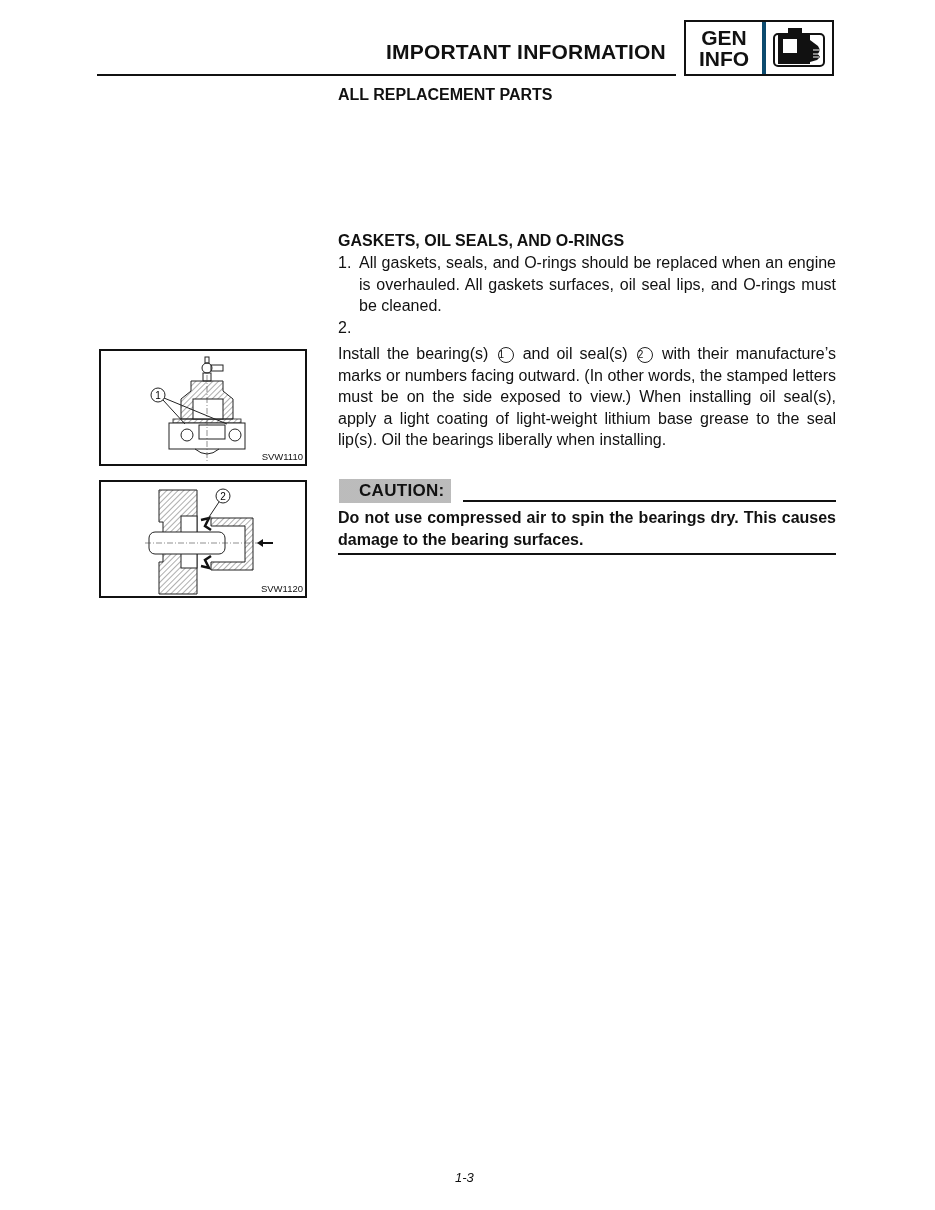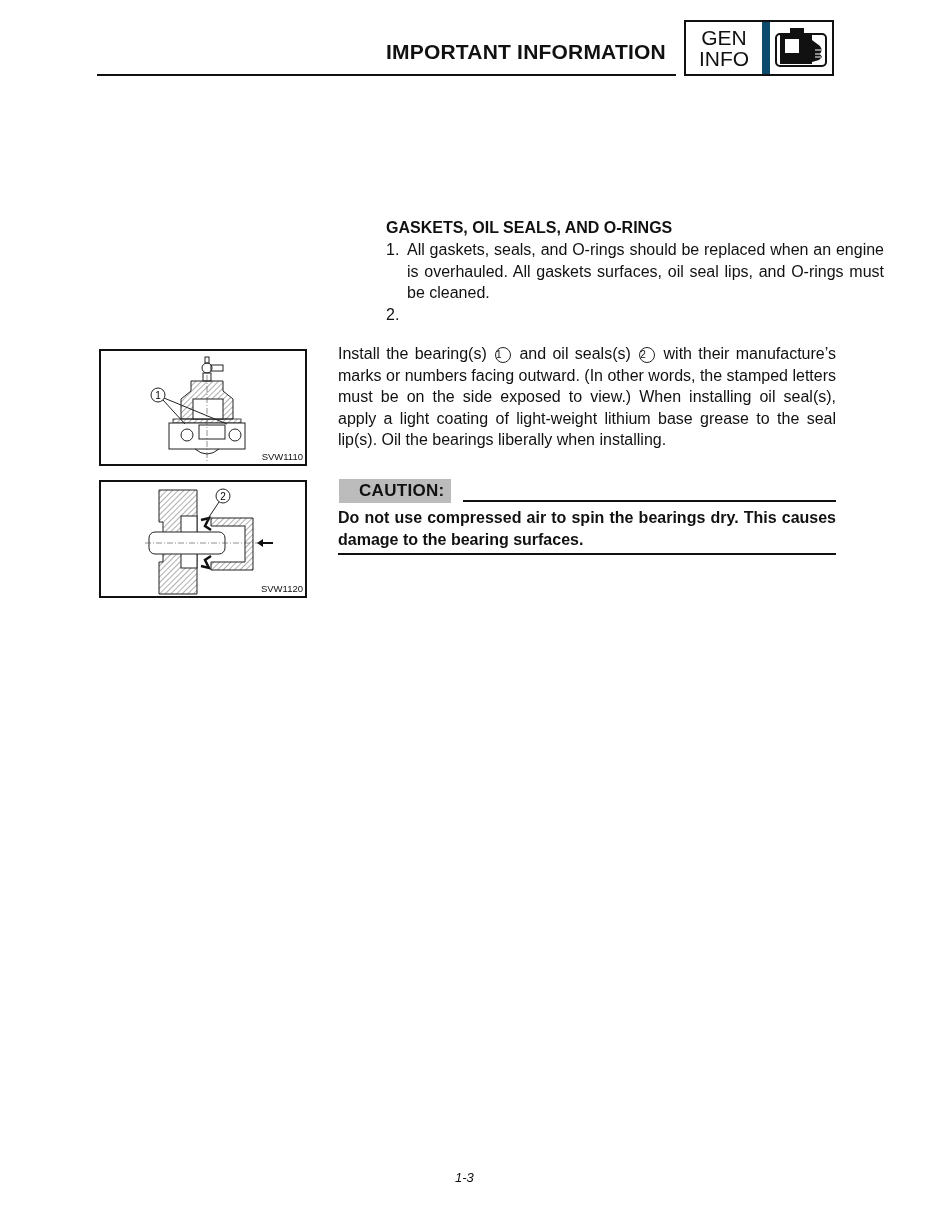--- a/index.html
+++ b/index.html
@@ -4,22 +4,22 @@
 <style>
   html, body { margin: 0; padding: 0; background: #ffffff; }
   body { width: 935px; height: 1210px; position: relative; overflow: hidden;
          font-family: "Liberation Sans", sans-serif; color: #111; }
   .abs { position: absolute; }
 
   
   #hdr-title { left: 386px; top: 40px; font-size: 21px; font-weight: bold; letter-spacing: 0.2px; white-space: nowrap; }
   #hdr-rule { left: 97px; top: 74px; width: 579px; height: 2px; background: #111; }
   #gen-box { left: 684px; top: 20px; width: 150px; height: 56px; border: 2px solid #111; box-sizing: border-box; display: flex; }
-  #gen-text { width: 76px; border-right: 8px solid #0c4a6e; display: flex; flex-direction: column; align-items: center; justify-content: center;
-              font-size: 21px; font-weight: normal; line-height: 21px; }
+  #gen-text { width: 76px; border-right: 4px solid #0c4a6e; display: flex; flex-direction: column; align-items: center; justify-content: center;
+              font-size: 21px; font-weight: bold; line-height: 21px; }
   #gen-icon { flex: 1; display: flex; align-items: center; justify-content: center; }
 
   
   .col { left: 338px; width: 498px; }
   .h { font-size: 16px; font-weight: bold; line-height: 22px; }
   .p { font-size: 16px; line-height: 21.5px; text-align: justify; text-align-last: left; }
   .list { margin: 0; padding: 0; list-style: none; }
   .list li { position: relative; padding-left: 21px; font-size: 16px; line-height: 21.5px; text-align: justify; text-align-last: left; }
   .list li .num { position: absolute; left: 0; top: 0; }
   .circ { display: inline-block; width: 14px; height: 14px; border: 1px solid #222; border-radius: 50%; font-size: 10px; line-height: 14px;
@@ -61,40 +61,41 @@
       <rect x="13" y="13" width="14" height="14" fill="#fff"></rect>
       <path d="M40 14 L48 20 L50 24 L48 28 L50 31 L47 34 L40 36 Z" fill="#111"></path>
       <line x1="43" y1="24" x2="50" y2="24" stroke="#fff" stroke-width="1"></line>
       <line x1="43" y1="28" x2="50" y2="28" stroke="#fff" stroke-width="1"></line>
       <line x1="43" y1="31" x2="49" y2="31" stroke="#fff" stroke-width="1"></line>
     </svg>
   </div>
 </div>
 
 <div class="abs col" style="top:84px;">
+  <div class="h">ALL REPLACEMENT PARTS</div>
 </div>
 
-<div class="abs col" style="top:217px;margin-left:48px;">
+<div class="abs col" style="top:230px;">
   <div class="h">GASKETS, OIL SEALS, AND O-RINGS</div>
   <ul class="list">
     <li>
       <span class="num">1.</span>
       <span>All gaskets, seals, and O-rings should be replaced when an engine is overhauled. All gaskets surfaces, oil seal lips, and O-rings must be cleaned.</span>
     </li>
     <li>
       <span class="num">2.</span>
     </li>
   </ul>
 </div>
 
 <div class="abs col" style="top:343px;">
   <div class="p">
     <span>Install the bearing(s)</span>
     <span class="circ">1</span>
-    <span>and oil seals(s)</span>
+    <span>and oil seal(s)</span>
     <span class="circ">2</span>
     <span>with their manufacture’s marks or numbers facing outward. (In other words, the stamped letters must be on the side exposed to view.) When installing oil seal(s), apply a light coating of light-weight lithium base grease to the seal lip(s). Oil the bearings liberally when installing.</span>
   </div>
 </div>
 
 <div class="abs" id="caution-label">CAUTION:</div>
 <div class="abs" id="caution-rule-top"></div>
 <div class="abs" id="caution-text">Do not use compressed air to spin the bearings dry. This causes damage to the bearing surfaces.</div>
 <div class="abs" id="caution-rule-bottom"></div>
 

